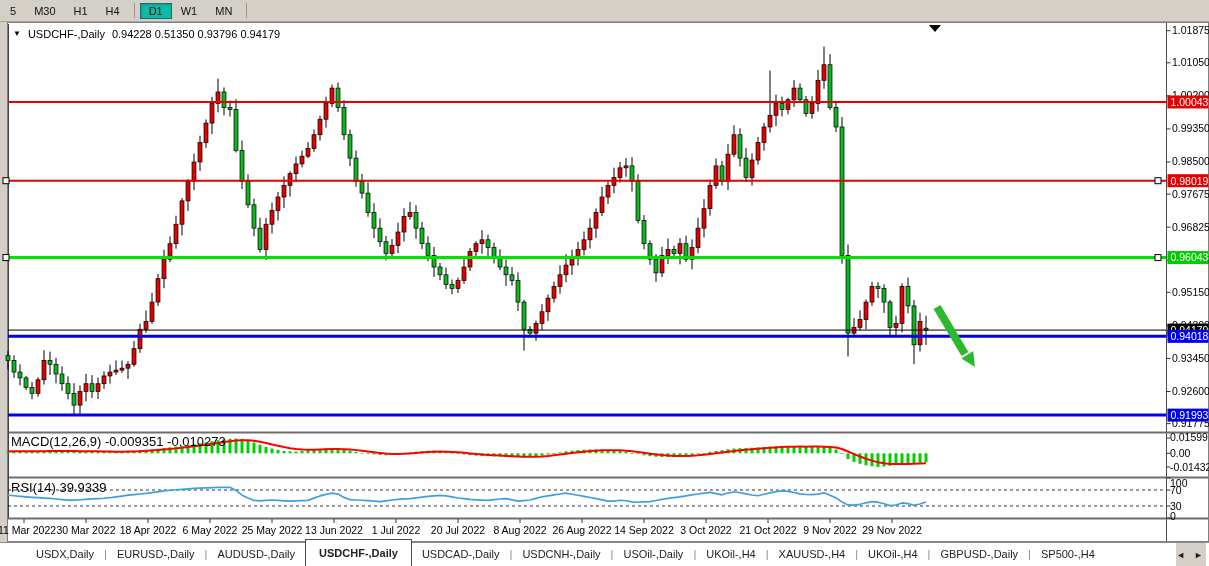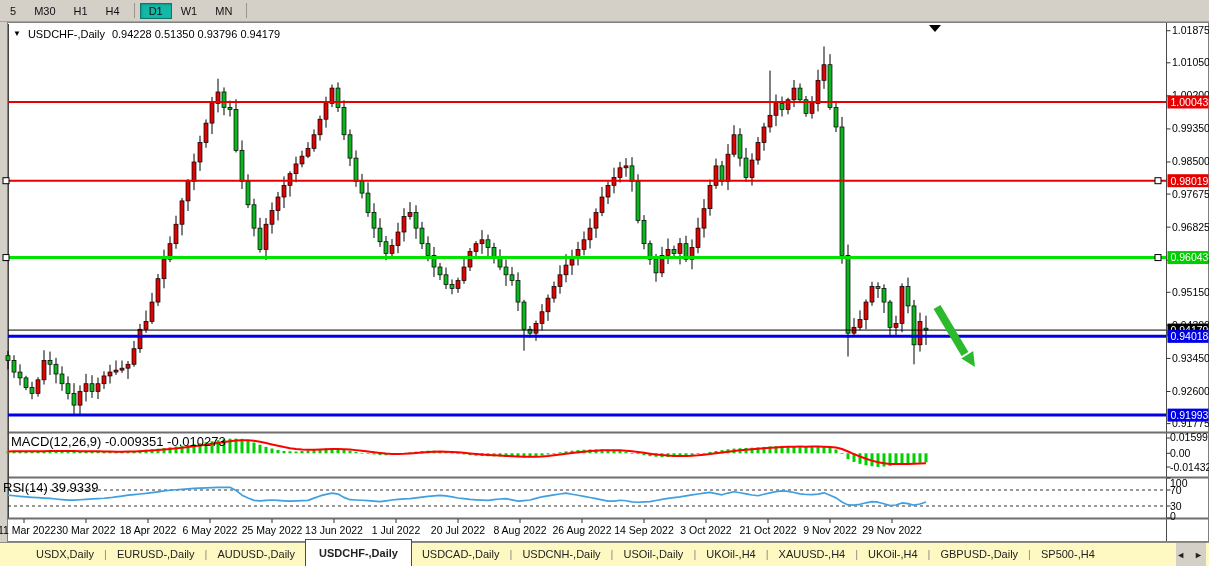--- a/index.html
+++ b/index.html
@@ -9,22 +9,22 @@
   .tf-btn{font-size:11px;color:#111;padding:1px 8px;border:1px solid transparent;cursor:default}
   .tf-btn.active{background:#14b8a6;border:1px solid #0f766e;box-shadow:inset 1px 1px 2px rgba(0,0,0,.18)}
   .tb-sep{width:1px;height:15px;background:#9a968e;margin:0 5px}
   .chart-window{position:relative;width:1209px;height:520px}
   .chart-window svg{position:absolute;left:0;top:0}
   .chart-title{position:absolute;left:13px;top:6px;font-size:11px;color:#000;
     display:flex;align-items:center;gap:7px;pointer-events:none}
   .chart-title .tri{font-size:8px;line-height:1}
   .ind-label{position:absolute;font-size:13px;color:#000;pointer-events:none;white-space:nowrap}
   #macd-label{left:11px;top:412px}
-  #rsi-label{left:3px;top:458px}
-  .tabbar{height:25px;background:#fef9c3;border-top:1px solid #8f8b83;display:flex;
+  #rsi-label{left:11px;top:458px}
+  .tabbar{height:25px;background:#ffffff;border-top:1px solid #8f8b83;display:flex;
     align-items:stretch;padding-left:26px;position:relative;box-sizing:border-box}
   .tab{font-size:11px;color:#222;padding:5px 10px 0;white-space:nowrap;cursor:default}
   .tab.active{background:#fff;border:1px solid #4a4a4a;border-bottom:none;font-weight:bold;
     margin-top:-4px;padding:7px 13px 0;position:relative;z-index:2}
   .tab-sep{color:#8a8a8a;font-size:11px;padding-top:5px}
   .tab-arrows{position:absolute;right:3px;top:0;height:100%;display:flex;align-items:center;
     gap:9px;font-size:9px;color:#222;padding-right:3px;background:#d4d0c8}
   .tab-arrow{cursor:default}
 </style>
 </head>

